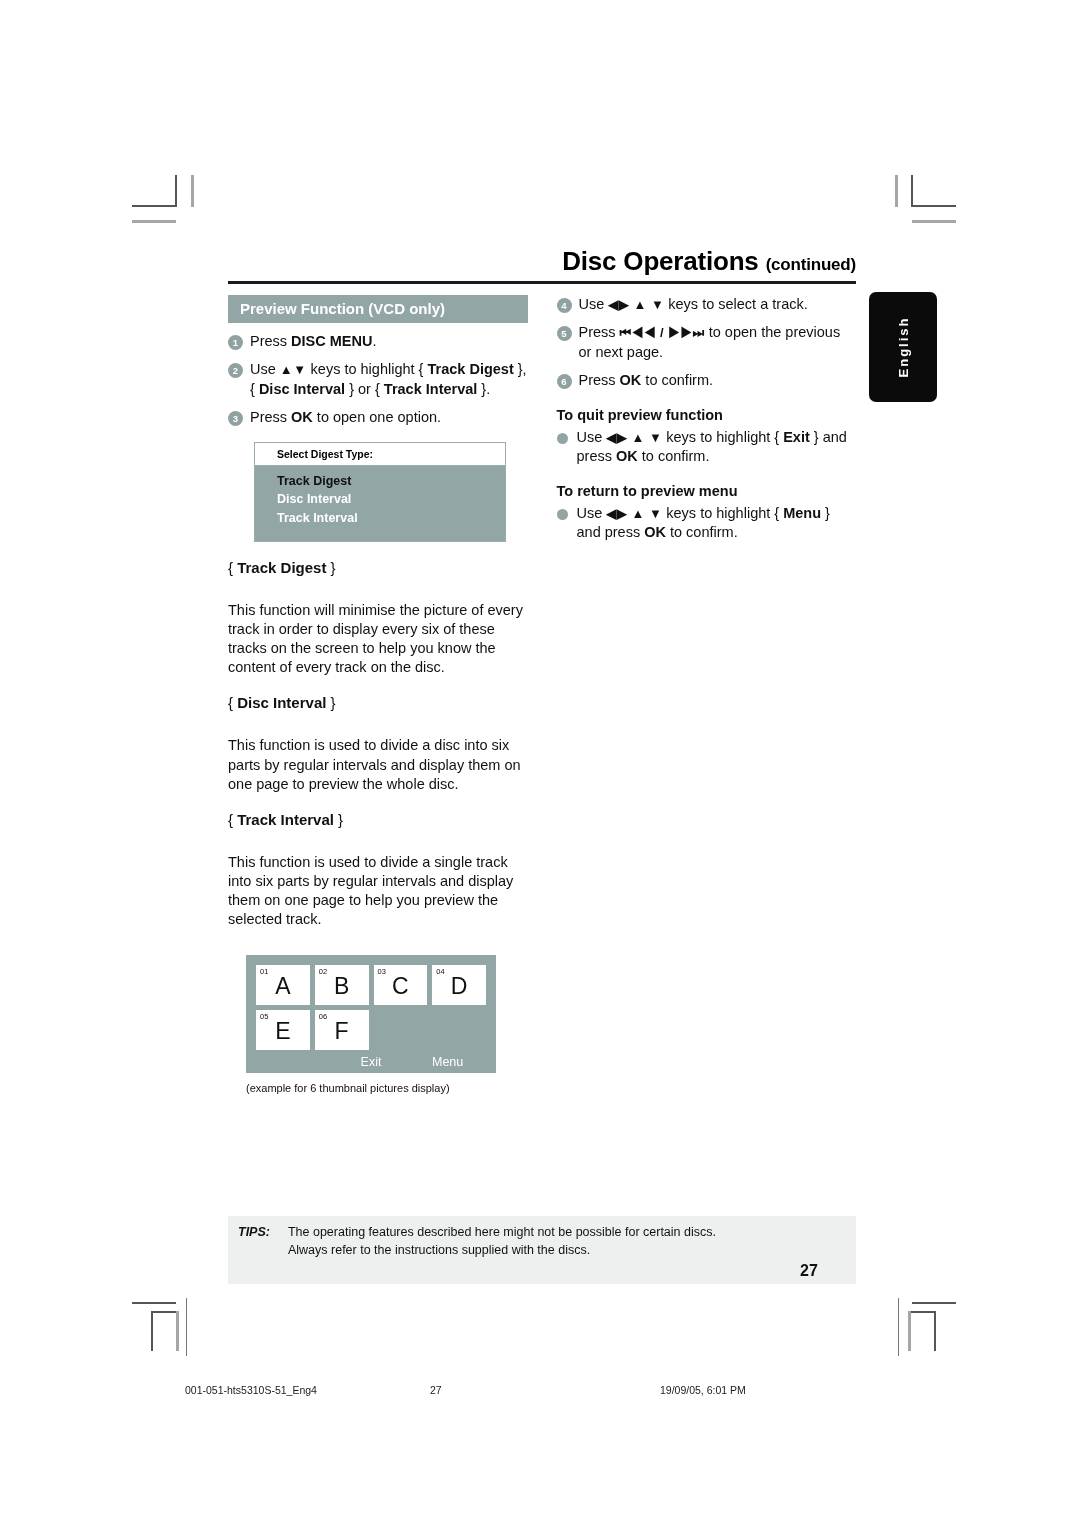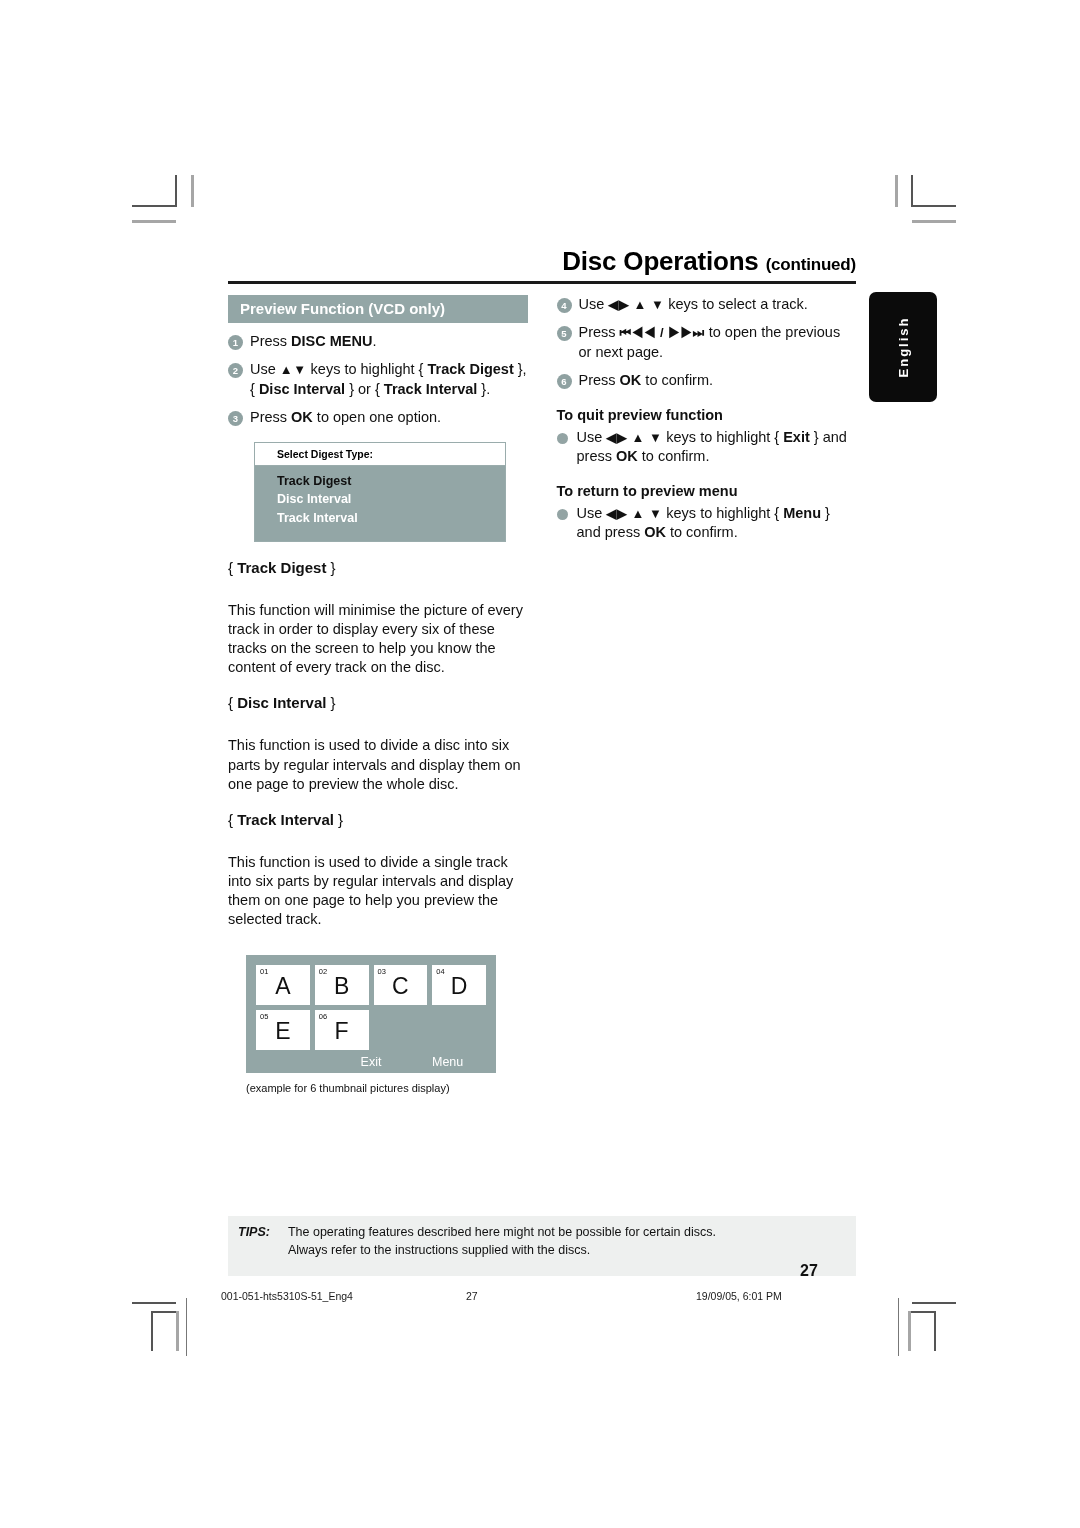--- a/index.html
+++ b/index.html
@@ -234,21 +234,21 @@
     color: #111;
   }
 
   
   .tips {
     position: absolute;
     left: 228px;
     top: 1216px;
     width: 628px;
     background: #eef0ef;
-    padding: 8px 10px 16px 10px;
+    padding: 8px 10px 24px 10px;
     box-sizing: border-box;
     display: flex;
     font-size: 12.5px;
     line-height: 1.42;
   }
   .tips-label {
     font-weight: bold;
     font-style: italic;
     flex: 0 0 auto;
     margin-right: 18px;
@@ -259,24 +259,23 @@
     left: 800px;
     top: 1262px;
     font-size: 16px;
     font-weight: bold;
     color: #111;
   }
 
   
   .print-footer {
     position: absolute;
-    top: 1290px;
+    top: 1384px;
     font-size: 10.5px;
     color: #1a1a1a;
-    margin-left: 36px;
   }
   .pf-file { left: 185px; }
   .pf-page { left: 430px; }
   .pf-date { left: 660px; }
 
   .footer-rule-v {
     position: absolute;
     background: #777;
     width: 1px;
     top: 1298px;

